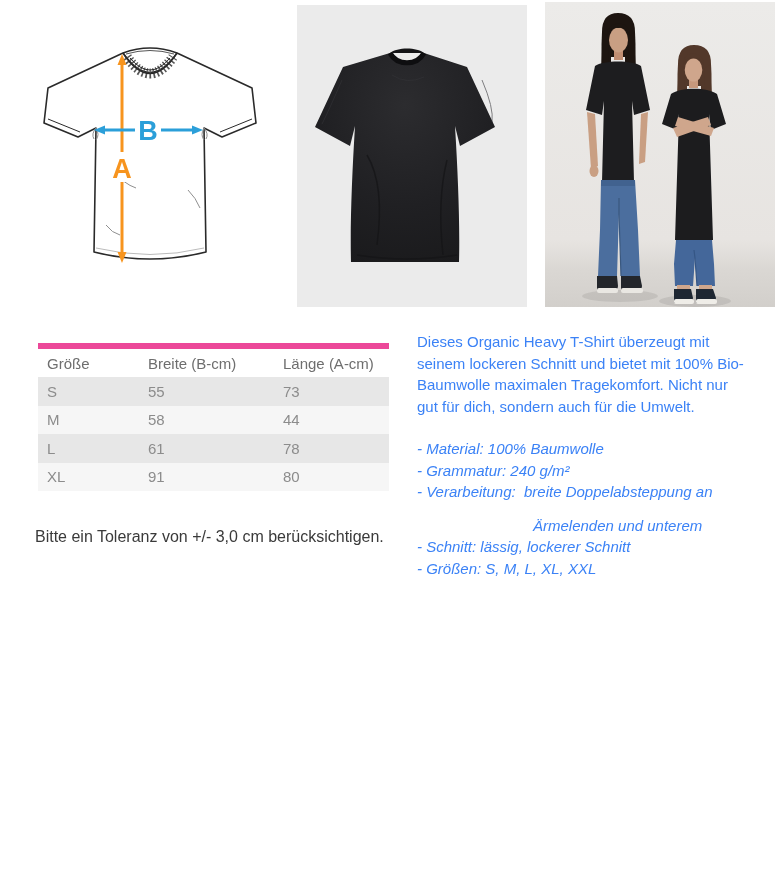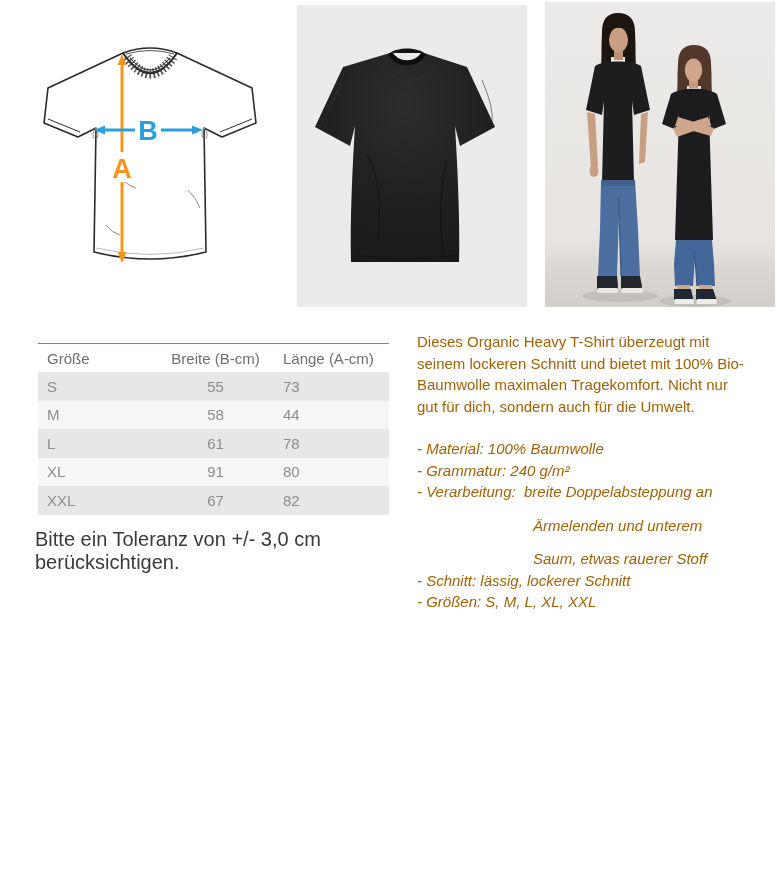--- a/index.html
+++ b/index.html
@@ -5,33 +5,33 @@
   html,body{margin:0;padding:0;background:#fff;}
   body{width:777px;height:873px;position:relative;font-family:"Liberation Sans",sans-serif;overflow:hidden;}
 
   .panel{position:absolute;}
   #diagram-panel{left:20px;top:20px;width:260px;height:280px;background:#fff;}
   #product-panel{left:297px;top:5px;width:230px;height:302px;}
   #models-panel{left:545px;top:2px;width:230px;height:305px;}
   .panel svg{display:block;width:100%;height:100%;}
 
   
-  #size-table{position:absolute;left:38px;top:343px;width:351px;border-top:1px solid #ec4899;font-size:15px;}
+  #size-table{position:absolute;left:38px;top:343px;width:351px;border-top:6px solid #ec4899;font-size:15px;}
   .trow{display:flex;align-items:center;height:28.5px;color:#8c8c8c;}
   .trow.head{color:#6e6e6e;background:#fff;height:28px;}
   .trow:nth-child(even):not(.head){background:#e7e7e7;}
   .trow:nth-child(odd):not(.head){background:#f6f6f6;}
   .tc1{width:101px;padding-left:9px;}
-  .tc2{width:135px;text-align:center;}
+  .tc2{width:135px;}
   .tc3{flex:1;}
 
-  #tolerance-note{position:absolute;left:35px;top:528px;width:380px;font-size:20px;color:#3a3a3a;}
+  #tolerance-note{position:absolute;left:35px;top:528px;width:380px;font-size:16px;color:#3a3a3a;}
 
   
-  #description{position:absolute;left:417px;top:331px;width:334px;font-size:15px;line-height:21.5px;color:#a16207;}
+  #description{position:absolute;left:417px;top:331px;width:334px;font-size:15px;line-height:21.5px;color:#3b82f6;}
   #description p{margin:0 0 21px 0;}
   .spec-line{white-space:pre-wrap;font-style:italic;}
   .spec-line.indent{padding-left:116px;margin-top:12px;}
 </style>
 </head>
 <body>
 
 <div class="panel" id="diagram-panel">
   <svg viewBox="0 0 260 280">
 
@@ -192,31 +192,25 @@
   <div class="trow">
     <div class="tc1">L</div>
     <div class="tc2">61</div>
     <div class="tc3">78</div>
   </div>
   <div class="trow">
     <div class="tc1">XL</div>
     <div class="tc2">91</div>
     <div class="tc3">80</div>
   </div>
-  <div class="trow">
-    <div class="tc1">XXL</div>
-    <div class="tc2">67</div>
-    <div class="tc3">82</div>
-  </div>
 </div>
 
 <div id="tolerance-note">Bitte ein Toleranz von +/- 3,0 cm berücksichtigen.</div>
 
 <div id="description">
   <p>Dieses Organic Heavy T-Shirt überzeugt mit seinem lockeren Schnitt und bietet mit 100% Bio-Baumwolle maximalen Tragekomfort. Nicht nur gut für dich, sondern auch für die Umwelt.</p>
   <div class="spec-line">- Material: 100% Baumwolle</div>
   <div class="spec-line">- Grammatur: 240 g/m²</div>
   <div class="spec-line">- Verarbeitung:  breite Doppelabsteppung an</div>
   <div class="spec-line indent">Ärmelenden und unterem</div>
-  <div class="spec-line indent">Saum, etwas rauerer Stoff</div>
   <div class="spec-line">- Schnitt: lässig, lockerer Schnitt</div>
   <div class="spec-line">- Größen: S, M, L, XL, XXL</div>
 </div>
 
 </body></html>

